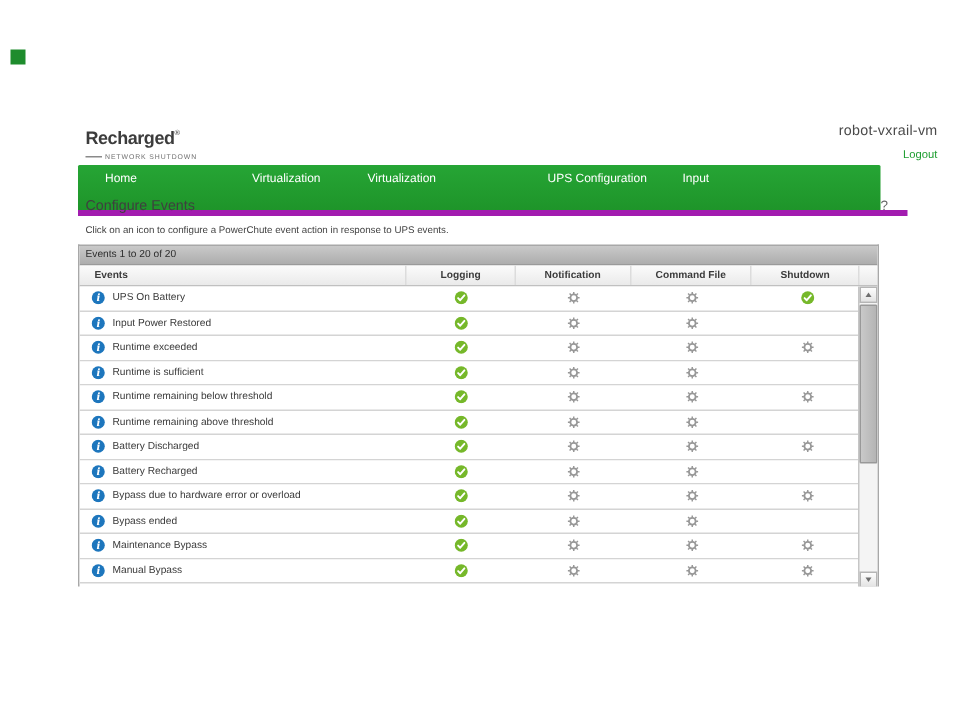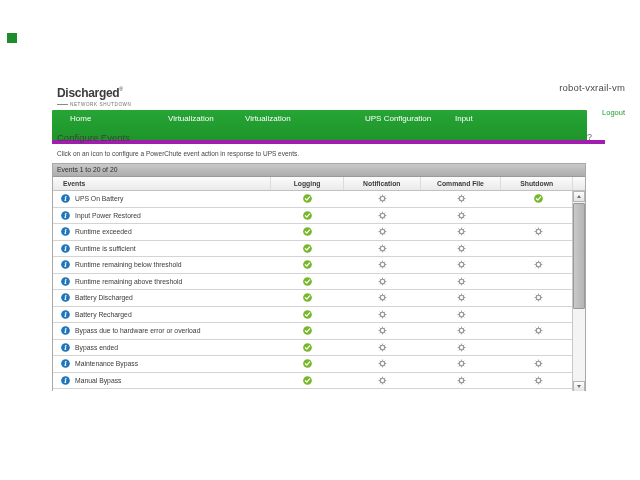--- a/index.html
+++ b/index.html
@@ -14,21 +14,21 @@
   .logo { position:absolute; left:57px; top:83px; }
   .logo-title { font-size:12px; font-weight:bold; color:#3c3c3c; letter-spacing:-0.3px; }
   .logo-tm { font-size:5px; vertical-align:super; color:#3c3c3c; }
   .logo-sub { display:flex; align-items:center; margin-top:1px; }
   .logo-sub .dash { width:11px; height:1px; background:#8a8a8a; margin-right:2px; }
   .logo-sub-text { font-size:4.6px; color:#6f6f6f; letter-spacing:0.6px; }
 
   
   .host-block { position:absolute; right:15px; top:82px; text-align:right; }
   .hostname { font-size:9.5px; color:#4a4a4a; letter-spacing:0.2px; }
-  .logout { font-size:7.5px; color:#1e9e31; margin-top:15px; cursor:pointer; }
+  .logout { font-size:7.5px; color:#1e9e31; margin-top:5px; cursor:pointer; }
 
   
   .nav {
     position:absolute; left:52px; top:110px; width:535px; height:31px;
     background:linear-gradient(#26a535,#1e9429); border-radius:1px;
   }
   .nav-item { position:absolute; top:4px; font-size:8px; color:#fff; cursor:pointer; white-space:nowrap; }
   .nav-item.n0 { left:18px; }
   .nav-item.n1 { left:116px; }
   .nav-item.n2 { left:193px; }
@@ -92,21 +92,21 @@
     background:linear-gradient(90deg,#c9c9c9,#b4b4b4); border:1px solid #999; border-radius:1px; cursor:grab;
   }
 </style>
 </head>
 <body>
 
 <div class="corner-square"></div>
 
 <div class="logo">
   <div>
-    <span class="logo-title">Discharged</span><span class="logo-tm">®</span>
+    <span class="logo-title">Recharged</span><span class="logo-tm">®</span>
   </div>
   <div class="logo-sub">
     <span class="dash"></span>
     <span class="logo-sub-text">NETWORK SHUTDOWN</span>
   </div>
 </div>
 
 <div class="host-block">
   <div class="hostname">robot-vxrail-vm</div>
   <div class="logout">Logout</div>

